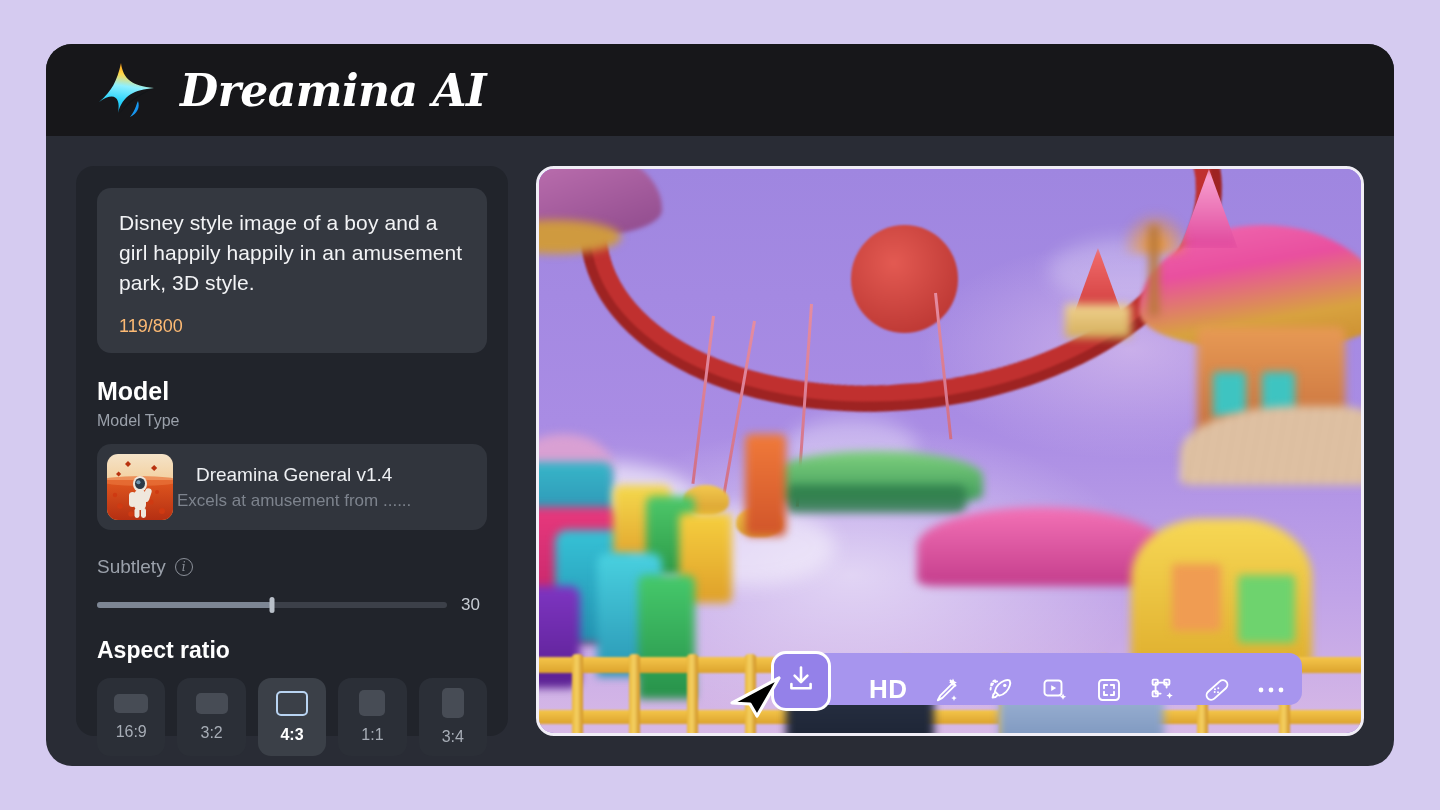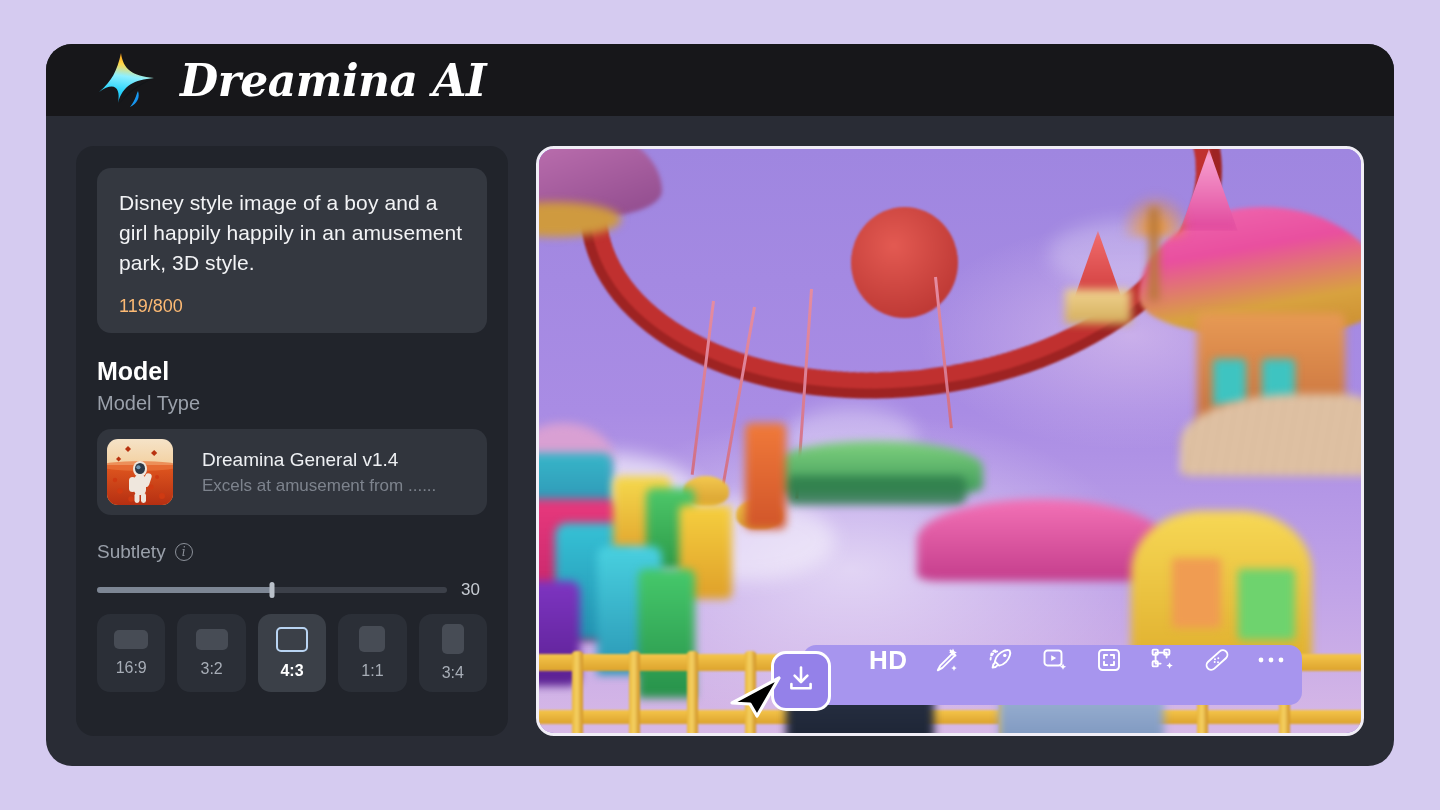--- a/index.html
+++ b/index.html
@@ -16,21 +16,21 @@
     left: 46px; top: 44px;
     width: 1348px; height: 722px;
     background: #292c35;
     border-radius: 26px;
     overflow: hidden;
     display: flex; flex-direction: column;
   }
 
   
   .header {
-    height: 72px;
+    height: 92px;
     background: #17171a;
     display: flex; align-items: center;
     padding-left: 50px;
     flex: 0 0 auto;
   }
   .logo-mark { width: 64px; height: 62px; flex: 0 0 auto; }
   .brand-title {
     margin-left: 20px;
     font-family: "DejaVu Serif", serif;
     font-style: italic;
@@ -88,31 +88,32 @@
   .char-count { color: #fdba74; font-size: 18px; }
 
   .section-title {
     color: #ffffff;
     font-size: 25px;
     font-weight: bold;
     margin-top: 24px;
   }
   .section-sub {
     color: #9aa0aa;
-    font-size: 20px;
+    font-size: 16px;
     margin-top: 6px;
   }
 
   .model-card {
     margin-top: 14px;
     background: #31353d;
     border-radius: 14px;
     padding: 10px;
-    display: flex; align-items: center; gap: 29px;
+    display: flex; align-items: center; gap: 4px;
     cursor: pointer;
+    text-align: center;
   }
   .model-thumb {
     width: 66px; height: 66px;
     border-radius: 11px;
     flex: 0 0 auto;
     overflow: hidden;
     position: relative;
   }
   .model-name { color: #eef0f3; font-size: 19px; }
   .model-desc { color: #7d838d; font-size: 17px; margin-top: 5px; }
@@ -330,24 +331,24 @@
     width: 11px;
     background: linear-gradient(90deg, #e8b63c, #f6d264 45%, #cf9227);
     border-radius: 4px;
     filter: blur(1px);
   }
 
   
   .toolbar {
     position: absolute;
     left: 264px; bottom: 28px;
-    height: 60px;
+    height: 52px;
     background: #a795ee;
     border-radius: 13px;
-    display: flex; align-items: flex-start;
+    display: flex; align-items: flex-end;
     padding: 0 16px 0 66px;
     gap: 24px;
     z-index: 40;
   }
   .hd-text {
     color: #ffffff; font-size: 26px; font-weight: bold;
     letter-spacing: .5px;
   }
   .tb-icon {
     width: 30px; height: 30px;
@@ -468,20 +469,21 @@
         <span class="info-icon">i</span>
       </div>
       <div class="slider-row">
         <div class="slider-track">
           <div class="slider-fill" id="sliderFill" style="width: 50%;"></div>
           <div class="slider-thumb" id="sliderThumb" style="left: 50%;"></div>
         </div>
         <div class="slider-value">30</div>
       </div>
 
+      <div class="ratio-title">Aspect ratio</div>
       <div class="ratio-row" id="ratioRow">
           <div class="ratio-item">
             <div class="ratio-shape" style="width: 34px; height: 19px;"></div>
             <div class="ratio-label">16:9</div>
           </div>
           <div class="ratio-item">
             <div class="ratio-shape" style="width: 32px; height: 21px;"></div>
             <div class="ratio-label">3:2</div>
           </div>
           <div class="ratio-item selected">

